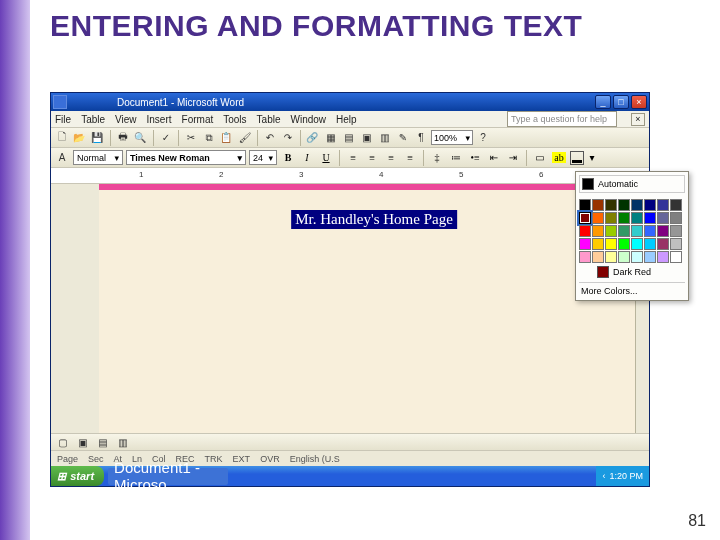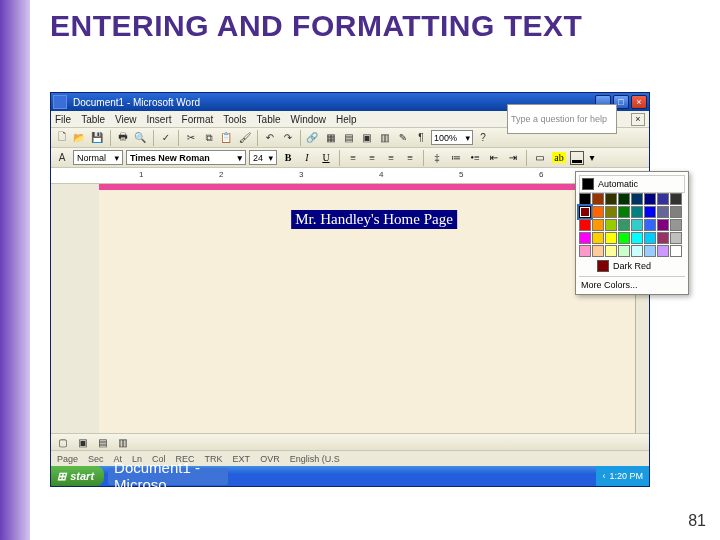--- a/index.html
+++ b/index.html
@@ -5,26 +5,26 @@
   * { margin: 0; padding: 0; box-sizing: border-box; }
   body { width: 720px; height: 540px; font-family: Arial, sans-serif; background: #fff; position: relative; overflow: hidden; }
   .slide { position: absolute; left: 0; top: 0; width: 720px; height: 540px; }
   .left-bar { position: absolute; left: 0; top: 0; width: 30px; height: 540px; background: linear-gradient(to right, #6a3fb8, #d4c5f0); }
   .slide-content { position: absolute; left: 50px; top: 0; width: 640px; height: 540px; }
   .slide-title { font-size: 30px; font-weight: 900; color: #4a2e8a; font-family: "Arial Black", Arial, sans-serif; line-height: 1.05; padding: 10px 0 6px 0; letter-spacing: 0.5px; }
   
   .word-window { position: absolute; left: 50px; top: 92px; width: 600px; height: 395px; border: 1px solid #0a246a; background: #ece9d8; font-size: 10px; }
   .titlebar { height: 18px; background: linear-gradient(to bottom, #2a6ada, #0a3e9e); color: #fff; display: flex; align-items: center; padding: 0 2px; font-size: 10px; }
   .titlebar .winicon { width: 14px; height: 14px; background: #3a6fd8; margin-right: 4px; display: inline-block; border: 1px solid #fff3; }
-  .titlebar .ttl { flex: 1; padding-left: 2px; }
+  .titlebar .ttl { flex: 1; padding-left: 2px; margin-left: 44px; }
   .wc-btns { display: flex; gap: 2px; }
   .wc-btn { width: 16px; height: 14px; background: linear-gradient(#6fa3f5,#2a5fc5); border: 1px solid #0a246a; border-radius: 2px; display:flex; align-items:center; justify-content:center; color:#fff; font-size:9px; line-height:1; }
   .wc-close { background: linear-gradient(#f0604a,#ca3a22); }
   .menubar { height: 17px; background: #f3f2e8; display: flex; align-items: center; padding: 0 4px; gap: 10px; font-size: 10px; color: #222; border-bottom: 1px solid #c9c6b6; }
-  .menubar .help-box { margin-left: auto; width: 110px; height: 30px; border: 1px solid #9b9884; background: #fff; font-size: 9px; color: #8a8a8a; padding: 0 3px; display:flex; align-items:center; }
+  .menubar .help-box { margin-left: auto; width: 110px; height: 16px; border: 1px solid #9b9884; background: #fff; font-size: 9px; color: #8a8a8a; padding: 0 3px; display:flex; align-items:center; }
   .menubar .x-close { width: 14px; height: 13px; border: 1px solid #9b9884; display:flex; align-items:center; justify-content:center; margin-left:4px; font-size:9px; background:#f3f2e8; }
   .toolbar { height: 20px; background: linear-gradient(#f7f5e8,#e5e2ce); display: flex; align-items: center; padding: 0 3px; gap: 2px; border-bottom: 1px solid #c9c6b6; overflow:hidden; }
   .tbtn { width: 16px; height: 16px; border: 1px solid transparent; display:flex; align-items:center; justify-content:center; font-size:10px; color:#333; border-radius:2px; }
   .tsep { width:1px; height:16px; background:#b8b49c; margin:0 2px; }
   .zoom { width: 42px; height: 15px; border:1px solid #888; background:#fff; font-size:9px; display:flex; align-items:center; padding:0 2px; }
   .format-bar { height: 20px; background: linear-gradient(#f7f5e8,#e5e2ce); display: flex; align-items: center; padding: 0 3px; gap: 3px; border-bottom: 1px solid #c9c6b6; font-size:10px; }
   .combo { height:15px; border:1px solid #888; background:#fff; font-size:9px; display:flex; align-items:center; padding:0 3px; }
   .combo.style { width:50px; }
   .combo.font { width:120px;font-weight:bold; }
   .combo.size { width:28px; }
@@ -37,21 +37,21 @@
   .paper { background: #f8efdb; width: 560px; margin-top:6px; position:relative; height: 260px; }
   .doc-text { position:absolute; top:20px; left:50%; transform:translateX(-50%); font-family:"Times New Roman",serif; font-size:15px; background:#000080; color:#fff; padding:1px 4px; }
   .status-bar { position:absolute; left:0; right:0; bottom:20px; height:16px; background:#ece9d8; border-top:1px solid #c9c6b6; display:flex; align-items:center; font-size:9px; color:#555; gap:10px; padding:0 6px; }
   .draw-bar { position:absolute; left:0; right:0; bottom:36px; height:17px; background:linear-gradient(#f7f5e8,#e5e2ce); border-top:1px solid #c9c6b6; display:flex; align-items:center; font-size:9px; gap:4px; padding:0 4px; }
   .taskbar { position:absolute; left:0; right:0; bottom:0; height:20px; background:linear-gradient(to bottom,#3f8fe5,#245edc 40%,#245edc); display:flex; align-items:center; }
   .start-btn { height:20px; background:linear-gradient(to bottom,#5fbb4c,#3b8a2c); color:#fff; font-weight:bold; font-style:italic; font-size:11px; padding:0 10px 0 6px; display:flex; align-items:center; border-radius:0 8px 8px 0; gap:4px; }
   .task-item { height:17px; background:#3d72d6; color:#fff; font-size:15px; display:flex; align-items:center; padding:0 6px; margin-left:4px; border-radius:2px; width:120px; }
   .tray { margin-left:auto; background:#1a9ae0; height:20px; display:flex; align-items:center; color:#fff; font-size:9px; padding:0 6px; gap:4px; }
   
   .color-popup { position:absolute; right:-40px; top:78px; width:114px; background:#fdfdfb; border:1px solid #8a8778; box-shadow:2px 2px 5px rgba(0,0,0,0.3); padding:3px; font-size:9px; z-index:5; }
-  .color-popup .auto-row { display:flex; align-items:center; gap:4px; border:1px solid #ccc; padding:2px; margin-bottom:0; }
+  .color-popup .auto-row { display:flex; align-items:center; gap:4px; border:1px solid #ccc; padding:2px; margin-bottom:6px; }
   .auto-sw { width:12px; height:12px; border:1px solid #555; background:#000; }
   .color-grid { display:grid; grid-template-columns: repeat(8, 12px); grid-auto-rows:12px; gap:1px; }
   .csw { border:1px solid #777; }
   .csw.highlight { border:1px solid #000; box-shadow:0 0 0 1px #fff inset, 0 0 0 2px #316ac5; }
   .caption-row { display:flex; align-items:center; gap:4px; margin:3px 18px 4px; }
   .cap-sw { width:12px; height:12px; border:1px solid #555; }
   .more-row { border-top:1px solid #ccc; padding:3px 2px 1px; text-align:left; }
   
   .callout { position:absolute; right:54px; top:300px; width:208px; background:#ece9d8; border:2px solid #162a52; padding:8px 10px; font-family:"Times New Roman", serif; font-size:14px; line-height:1.2; text-align:center; box-shadow:3px 3px 0 #ccc; z-index:4; }
   .page-num { position:absolute; right:14px; bottom:10px; font-size:16px; color:#333; }

